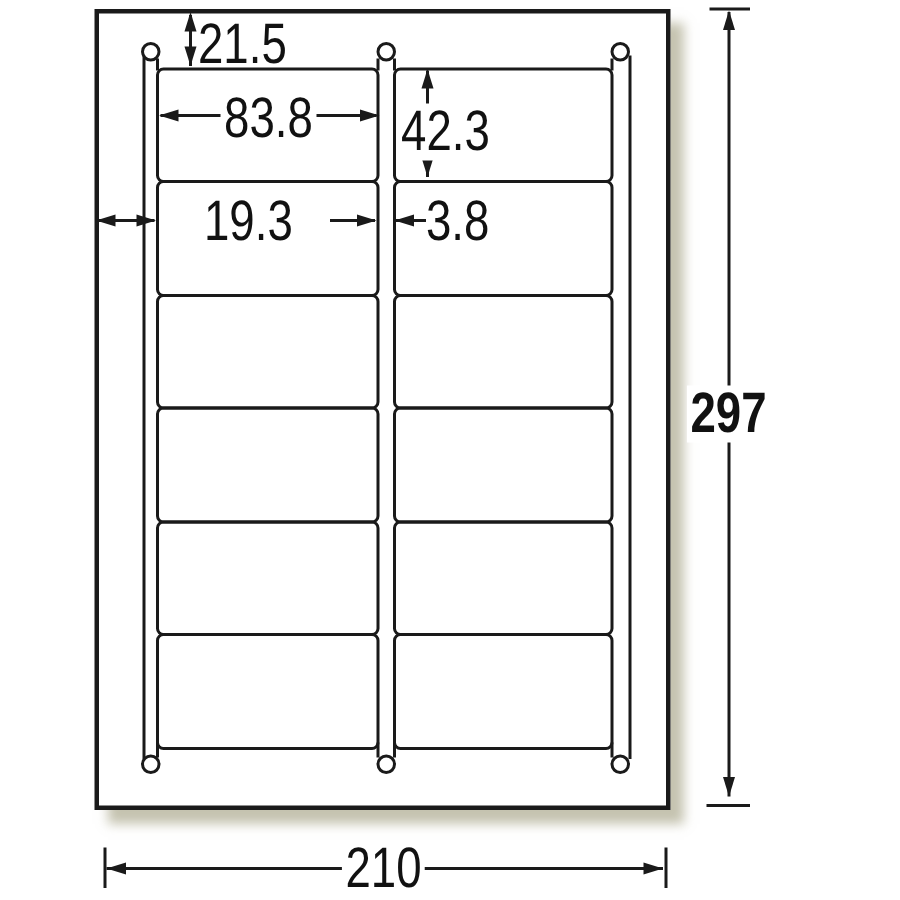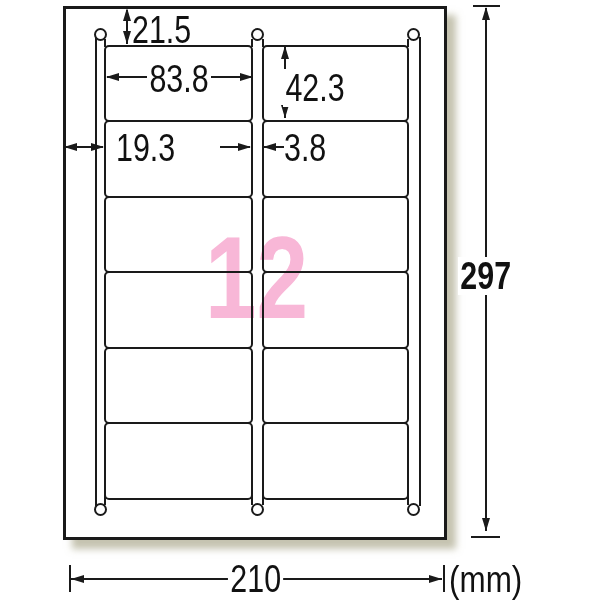--- a/index.html
+++ b/index.html
@@ -27,21 +27,20 @@
   .a-left{width:0;height:0;border-top:4px solid transparent;border-bottom:4px solid transparent;border-right:13px solid #1a1a1a;}
   .a-right{width:0;height:0;border-top:4px solid transparent;border-bottom:4px solid transparent;border-left:13px solid #1a1a1a;}
 </style>
 </head>
 <body>
 
 <div class="canvas">
 
   <div class="abs sheet"></div>
 
-  <div class="abs pink12" style="color:#f8b7d7;"><span>12</span></div>
 
   <div class="abs vline cut" style="left:95px;top:37px;height:469px;"></div>
   <div class="abs vline cut" style="left:419px;top:37px;height:469px;"></div>
 
   <div class="abs vline cut" style="left:104px;top:39px;height:8px;"></div>
   <div class="abs vline cut" style="left:251px;top:39px;height:8px;"></div>
   <div class="abs vline cut" style="left:262px;top:39px;height:8px;"></div>
   <div class="abs vline cut" style="left:407px;top:39px;height:8px;"></div>
   <div class="abs vline cut" style="left:104px;top:495px;height:10px;"></div>
   <div class="abs vline cut" style="left:251px;top:495px;height:10px;"></div>
@@ -81,28 +80,28 @@
     <div class="abs a-right dim" style="left:240px;top:73px;"></div>
     <div class="abs dimtext cbox" style="left:107px;top:60px;width:144px;">
         <span class="condc bgw">83.8</span>
       </div>
   </div>
 
   <div>
     <div class="abs vline dim" style="left:284px;top:47px;height:71px;"></div>
     <div class="abs a-up dim" style="left:281px;top:46px;"></div>
     <div class="abs a-down dim" style="left:281px;top:105px;"></div>
-    <div class="abs dimtext" style="left:265px;top:69px;padding-left:18px;"><span class="cond bgw">42.3</span></div>
+    <div class="abs dimtext" style="left:265px;top:69px;"><span class="cond bgw">42.3</span></div>
   </div>
 
   <div>
     <div class="abs hline dim" style="left:65px;top:146px;width:38px;"></div>
     <div class="abs a-left dim" style="left:64px;top:143px;"></div>
     <div class="abs a-right dim" style="left:91px;top:143px;"></div>
-    <div class="abs dimtext" style="left:116px;top:129px;"><span class="cond">19.3</span></div>
+    <div class="abs dimtext" style="left:96px;top:129px;padding-left:40px;"><span class="cond">19.3</span></div>
   </div>
 
   <div>
     <div class="abs hline dim" style="left:220px;top:146px;width:30px;"></div>
     <div class="abs a-right dim" style="left:238px;top:143px;"></div>
     <div class="abs a-left dim" style="left:263px;top:143px;"></div>
     <div class="abs hline dim" style="left:263px;top:146px;width:21px;"></div>
     <div class="abs dimtext" style="left:284px;top:129px;"><span class="cond">3.8</span></div>
   </div>
 
@@ -121,15 +120,14 @@
     <div class="abs vline dim" style="left:69px;top:565px;height:27px;"></div>
     <div class="abs vline dim" style="left:443px;top:565px;height:27px;"></div>
     <div class="abs hline dim" style="left:71px;top:578px;width:371px;"></div>
     <div class="abs a-left dim" style="left:71px;top:575px;"></div>
     <div class="abs a-right dim" style="left:429px;top:575px;"></div>
     <div class="abs dimtext cbox" style="left:213px;top:560px;width:86px;">
         <span class="condc bgw">210</span>
       </div>
   </div>
 
-  <div class="abs dimtext" style="left:449px;top:561px;font-size:37px;"><span class="cond" style="transform:scaleX(0.85);">(mm)</span></div>
 
 </div>
 
 </body></html>

